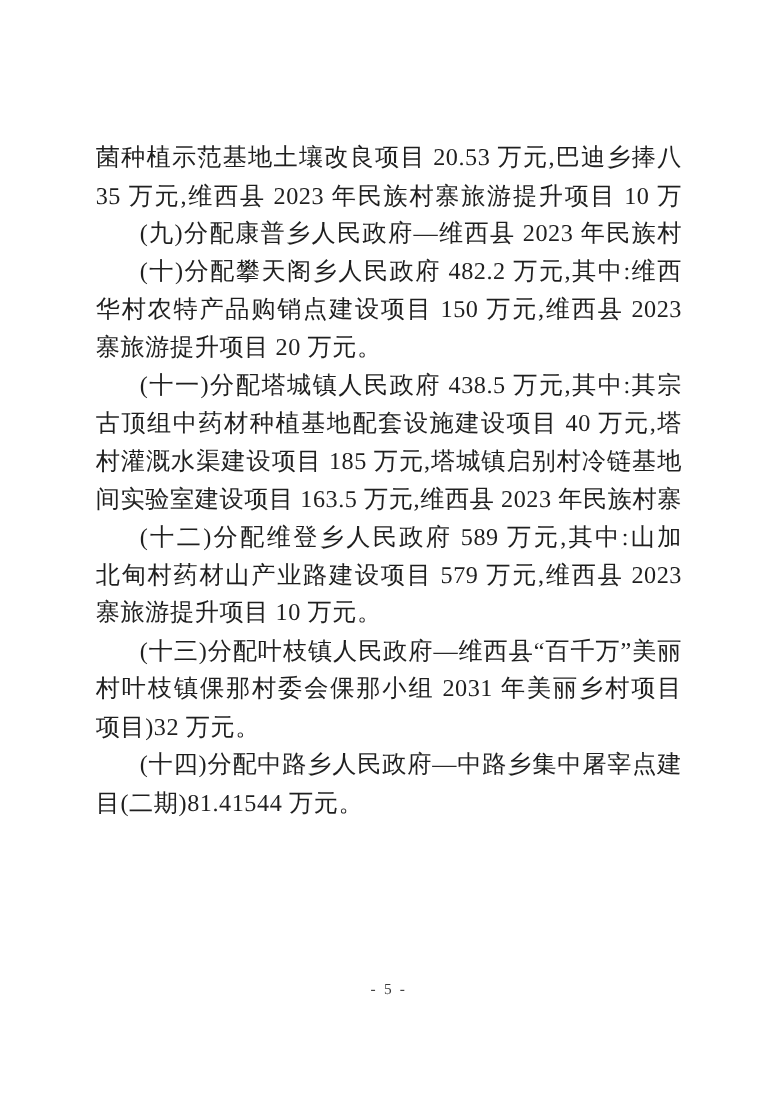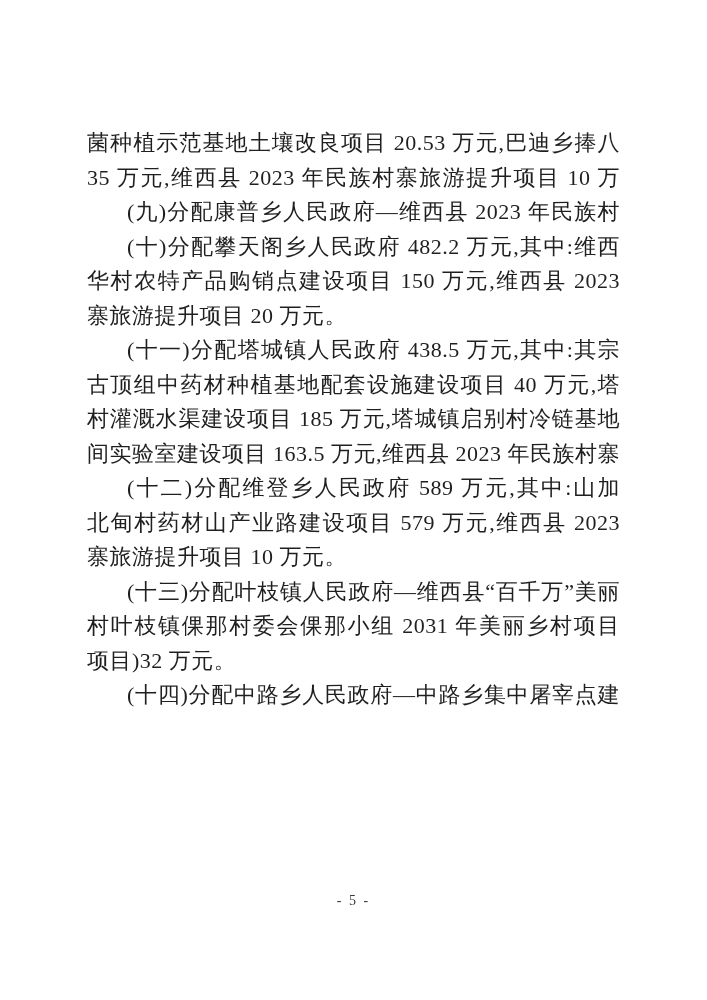--- a/index.html
+++ b/index.html
@@ -70,15 +70,16 @@
       <div class="line">古顶组中药材种植基地配套设施建设项目 40 万元,塔城镇其宗</div>
       <div class="line">村灌溉水渠建设项目 185 万元,塔城镇启别村冷链基地净化车</div>
       <div class="line">间实验室建设项目 163.5 万元,维西县 2023 年民族村寨旅游提</div>
       <div class="line indent">(十二)分配维登乡人民政府 589 万元,其中:山加村、</div>
       <div class="line">北甸村药材山产业路建设项目 579 万元,维西县 2023 年民族村</div>
       <div class="line end">寨旅游提升项目 10 万元。</div>
       <div class="line indent">(十三)分配叶枝镇人民政府—维西县“百千万”美丽乡</div>
       <div class="line">村叶枝镇倮那村委会倮那小组 2031 年美丽乡村项目(配套设施</div>
       <div class="line end">项目)32 万元。</div>
       <div class="line indent">(十四)分配中路乡人民政府—中路乡集中屠宰点建设项</div>
+      <div class="line end">目(二期)81.41544 万元。</div>
     </div>
   <div class="page-number">- 5 -</div>
 </div>
 
 </body></html>

